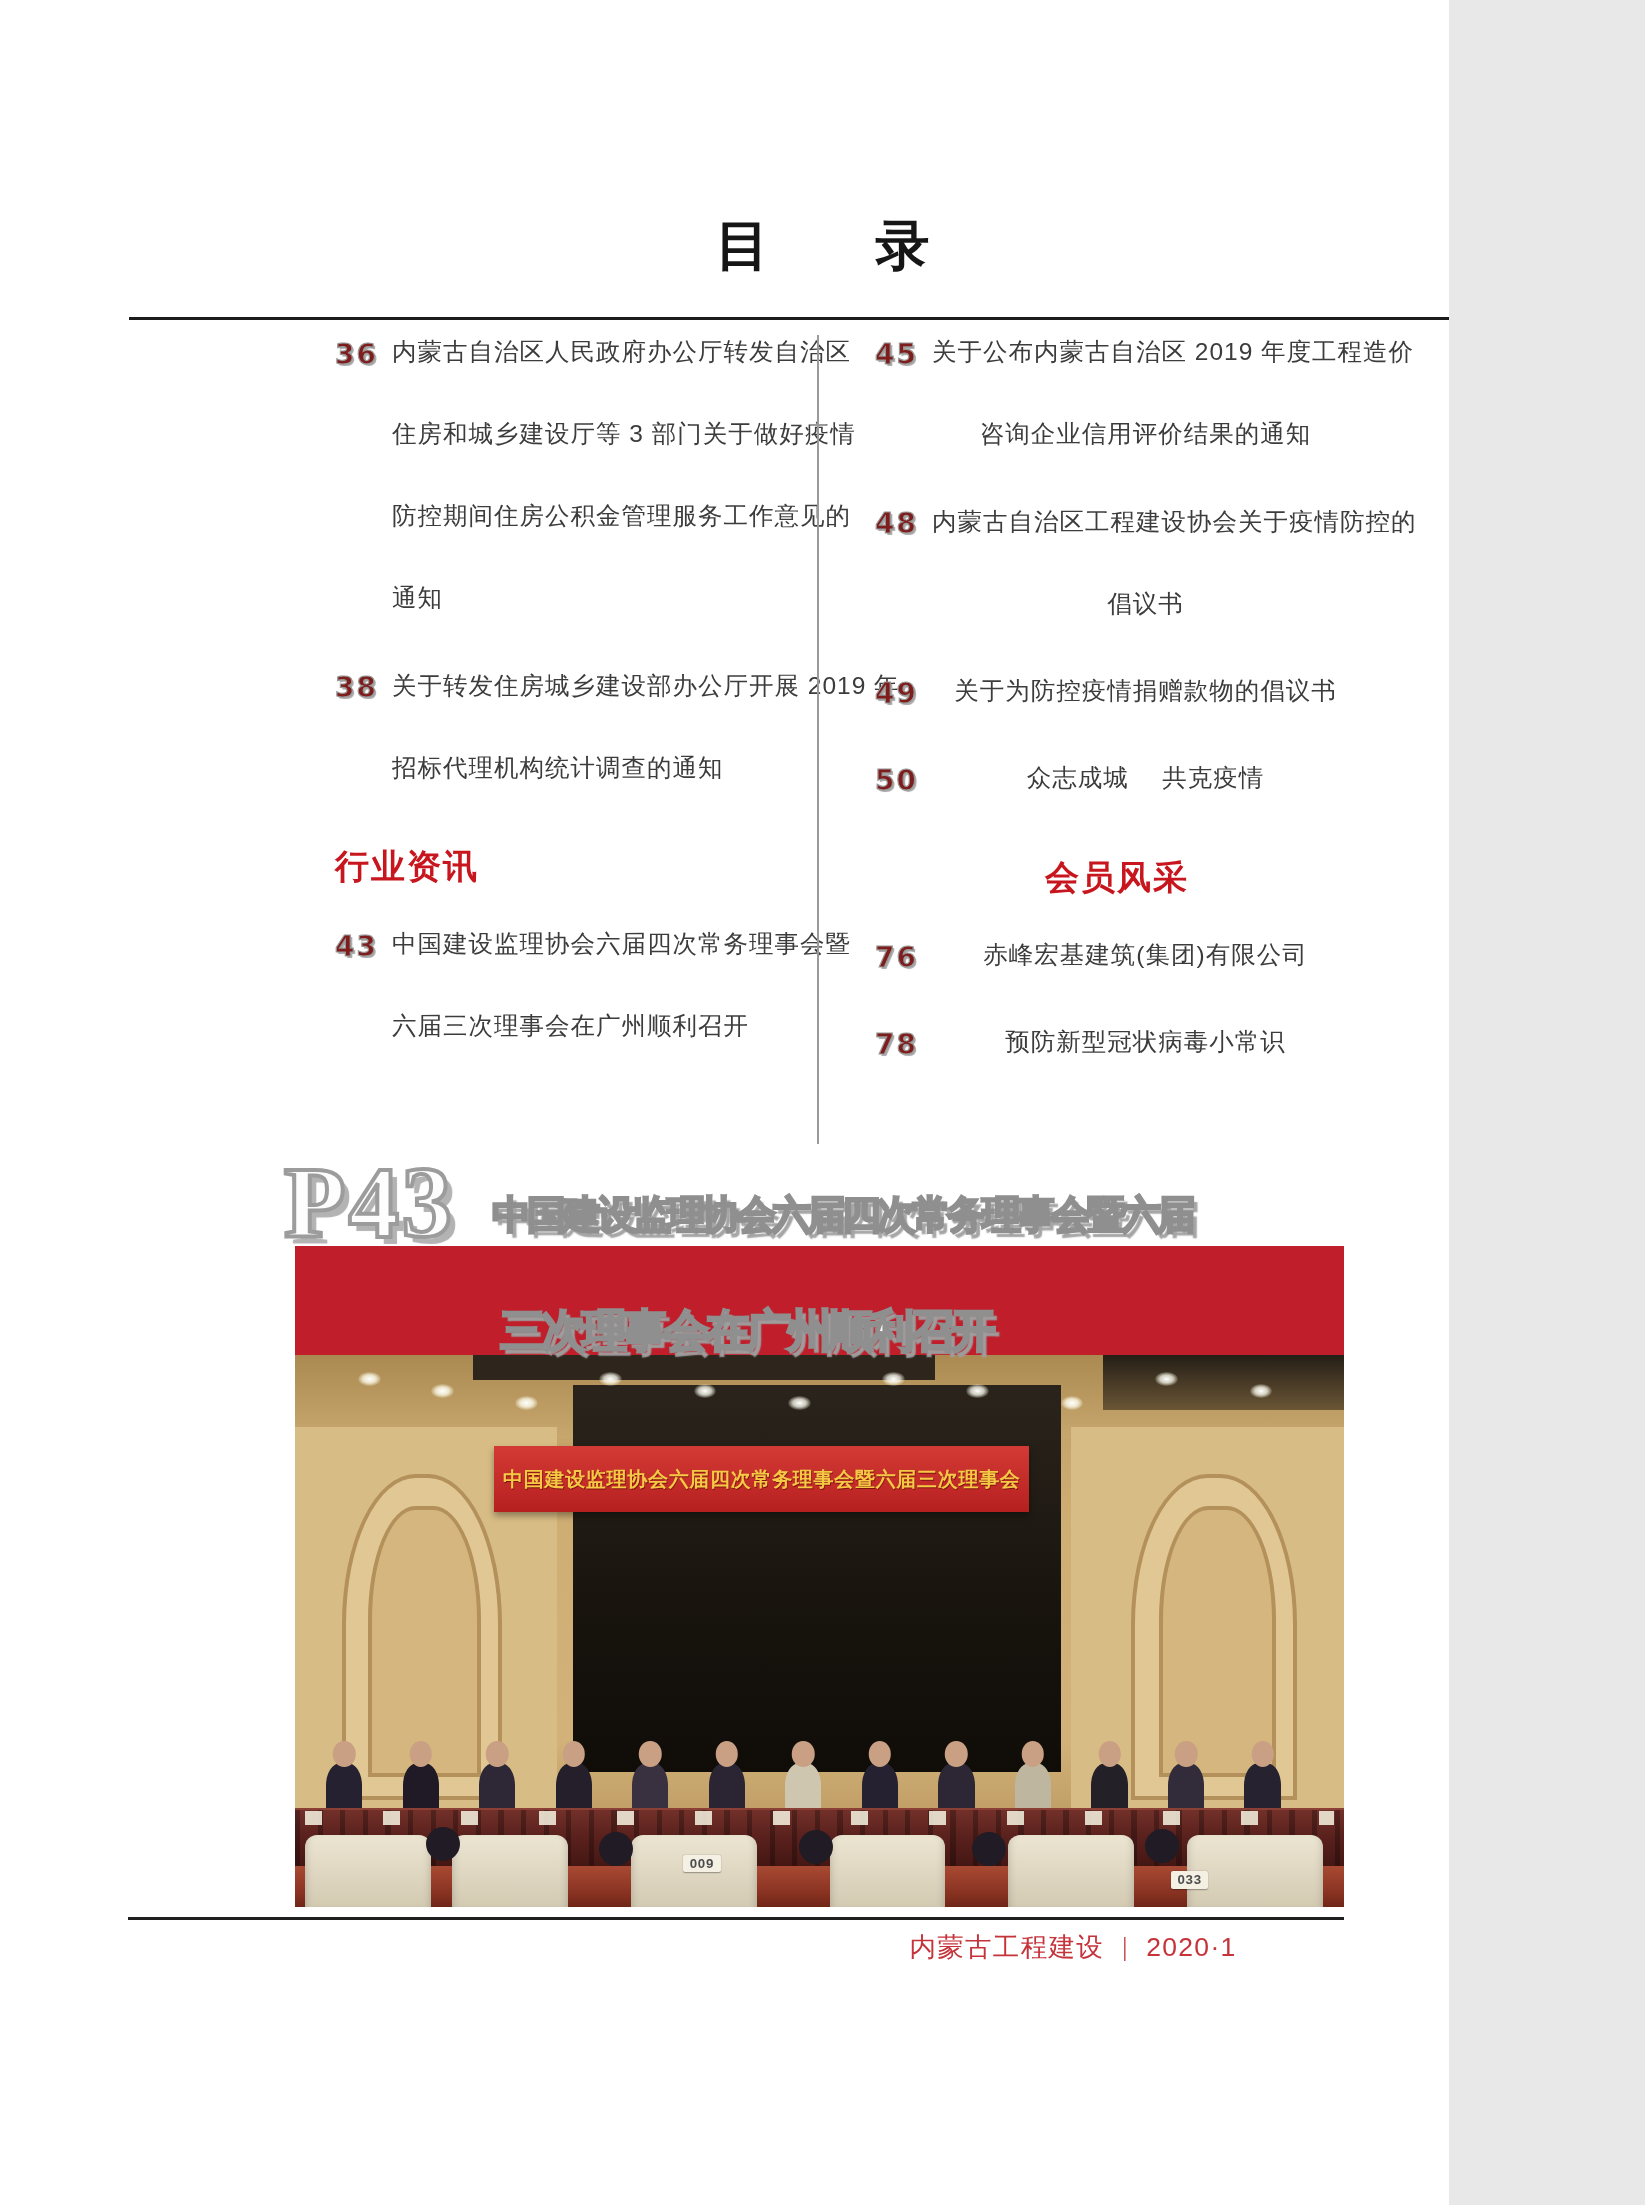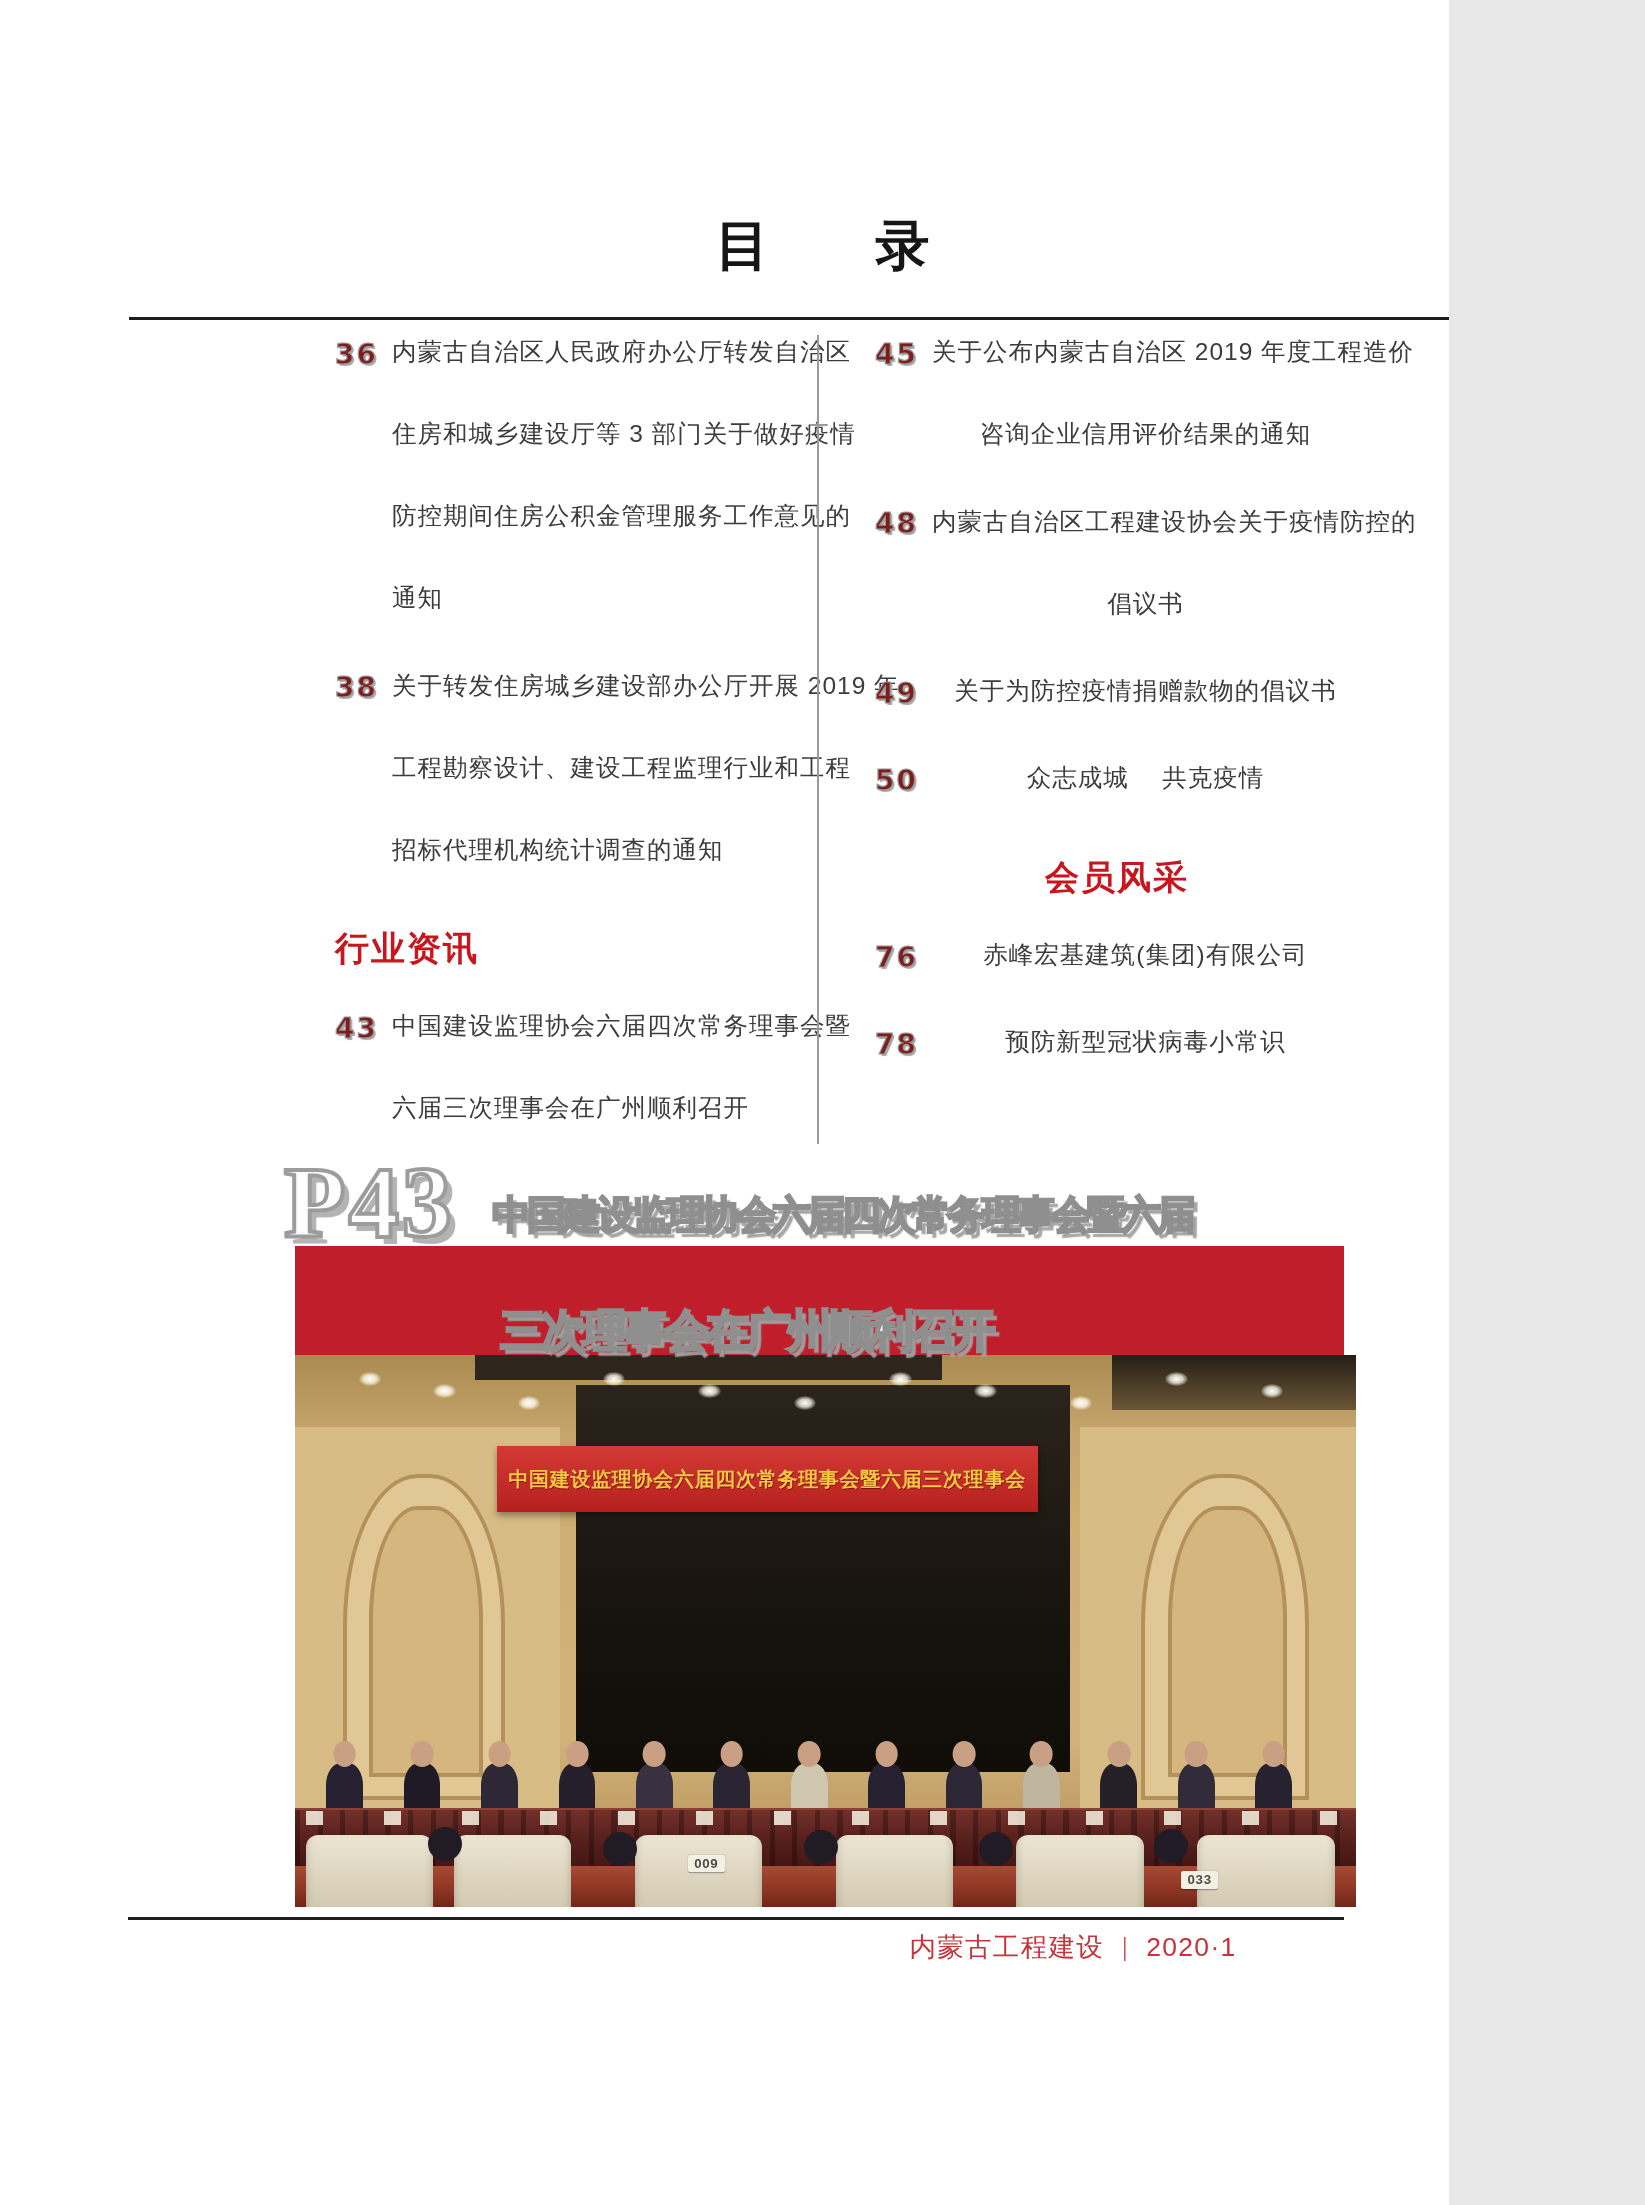--- a/index.html
+++ b/index.html
@@ -61,21 +61,20 @@
   .feature-line2{
     position:absolute; left:500px; top:1308px; line-height:1; white-space:nowrap;
     font-size:45px; font-weight:900; letter-spacing:-4px;
     color:#fdfdfd; -webkit-text-stroke:2.3px #8f8f8f; text-shadow:4.6px 4.6px 1.3px #9e9e9e;
     z-index:3;
   }
   
   .photo{
     position:absolute; left:295px; top:1355px; width:1049px; height:552px; overflow:hidden;
     background:linear-gradient(180deg,#bd9c63 0%,#cfae74 30%,#d2b279 70%,#a9844e 100%);
-    padding-left:12px;
   }
   .ph-ceiling{position:absolute; left:0; top:0; width:100%; height:15%;
     background:linear-gradient(180deg,#ab8a52,#c7a76d);}
   .ph-recess{position:absolute; left:17%; top:0; width:44%; height:4.5%; background:#2e261d;}
   .ph-balcony{position:absolute; right:0; top:0; width:23%; height:10%;
     background:linear-gradient(180deg,#241e16,#6b5636);}
   .ph-light{position:absolute; width:22.6px; height:14.6px; border-radius:50%;
     background:radial-gradient(ellipse at center,#ffffff 0%,rgba(255,255,240,.75) 40%,rgba(255,255,240,0) 75%);}
   .ph-wall{position:absolute; top:13%; height:72%; background:#d8bc85;}
   .ph-wall.left{left:0; width:25%;}
@@ -166,23 +165,20 @@
           <span class="toc-text">防控期间住房公积金管理服务工作意见的</span>
         </div>
         <div class="toc-row">
           <span class="toc-text">通知</span>
         </div>
       </div>
       <div class="toc-entry">
         <div class="toc-row">
           <span class="toc-num">38</span>
           <span class="toc-text">关于转发住房城乡建设部办公厅开展 2019 年</span>
-        </div>
-        <div class="toc-row">
-          <span class="toc-text">工程勘察设计、建设工程监理行业和工程</span>
         </div>
         <div class="toc-row">
           <span class="toc-text">招标代理机构统计调查的通知</span>
         </div>
       </div>
       <div class="toc-header">行业资讯</div>
       <div class="toc-entry">
         <div class="toc-row">
           <span class="toc-num">43</span>
           <span class="toc-text">中国建设监理协会六届四次常务理事会暨</span>

